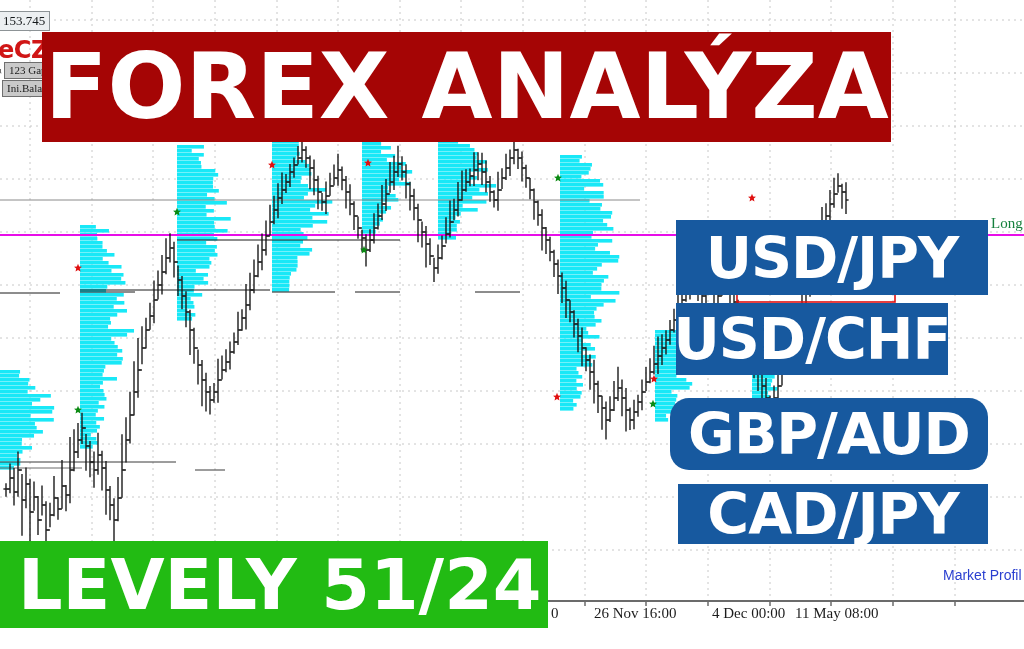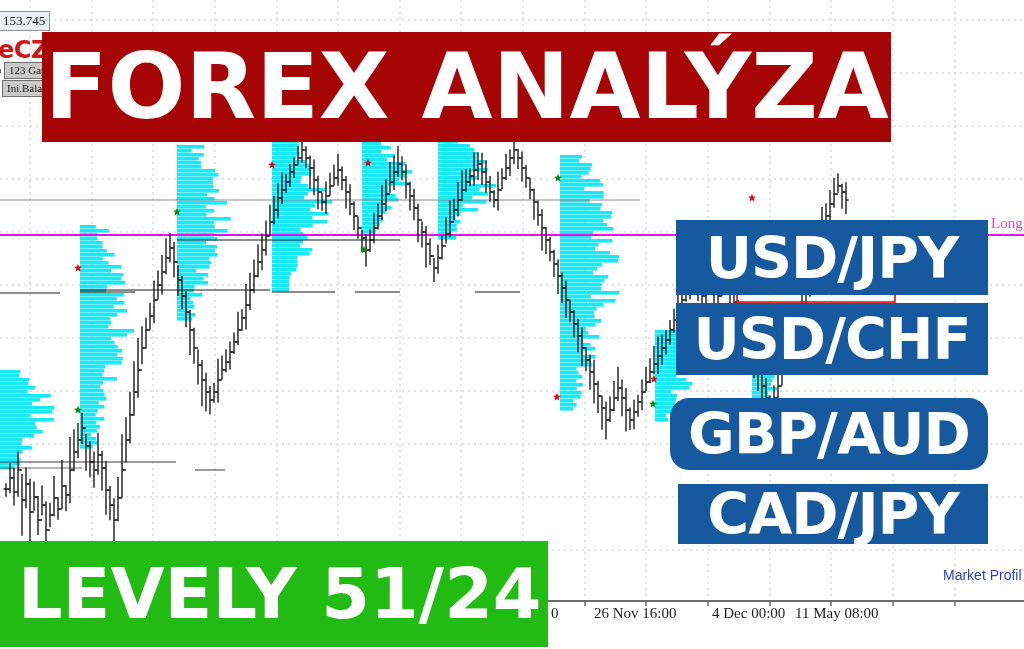--- a/index.html
+++ b/index.html
@@ -66,21 +66,21 @@
     padding: 1px 4px;
     white-space: nowrap;
     font-family: "Liberation Serif", serif;
   }
   .chip.tiny { width: 9px; padding: 1px 2px; overflow: hidden; }
 
   
   .long-label {
     position: absolute;
     left: 991px; top: 215px;
-    color: #ec4899;
+    color: #15803d;
     font-size: 15px;
     line-height: 17px;
     font-family: "Liberation Serif", serif;
     white-space: nowrap;
   }
   .mp-label {
     position: absolute;
     left: 943px; top: 568px;
     color: #2a3fd0;
     font-size: 14px;
@@ -117,21 +117,21 @@
     letter-spacing: 0px;
     line-height: 92px;
     font-family: "DejaVu Sans", sans-serif;
     white-space: nowrap;
     transform: scaleX(1.02);
   }
 
   .banner-levels {
     position: absolute;
     left: 0px; top: 541px;
-    width: 548px; height: 106px;
+    width: 548px; height: 87px;
     background: #22bb13;
     display: flex;
     align-items: center;
   }
   .banner-levels .txt {
     color: #ffffff;
     font-size: 70px;
     font-weight: bold;
     line-height: 72px;
     padding-left: 18px;
@@ -151,21 +151,21 @@
   .pair-box .txt {
     color: #ffffff;
     font-size: 57px;
     font-weight: bold;
     line-height: 58px;
     letter-spacing: -1px;
     font-family: "DejaVu Sans", sans-serif;
     white-space: nowrap;
   }
   #pair-0 { left: 676px; top: 220px; width: 312px; height: 75px; }
-  #pair-1 { left: 676px; top: 303px; width: 312px; height: 72px; }
+  #pair-1 { left: 676px; top: 303px; width: 272px; height: 72px; }
   #pair-2 { left: 670px; top: 398px; width: 318px; height: 72px; border-radius: 19px; }
   #pair-3 { left: 678px; top: 484px; width: 310px; height: 60px; }
 </style>
 </head>
 <body>
 
 <div id="stage">
 
   <div id="chart-area">
     <svg id="chart-svg" width="1024" height="649" xmlns="http://www.w3.org/2000/svg">

